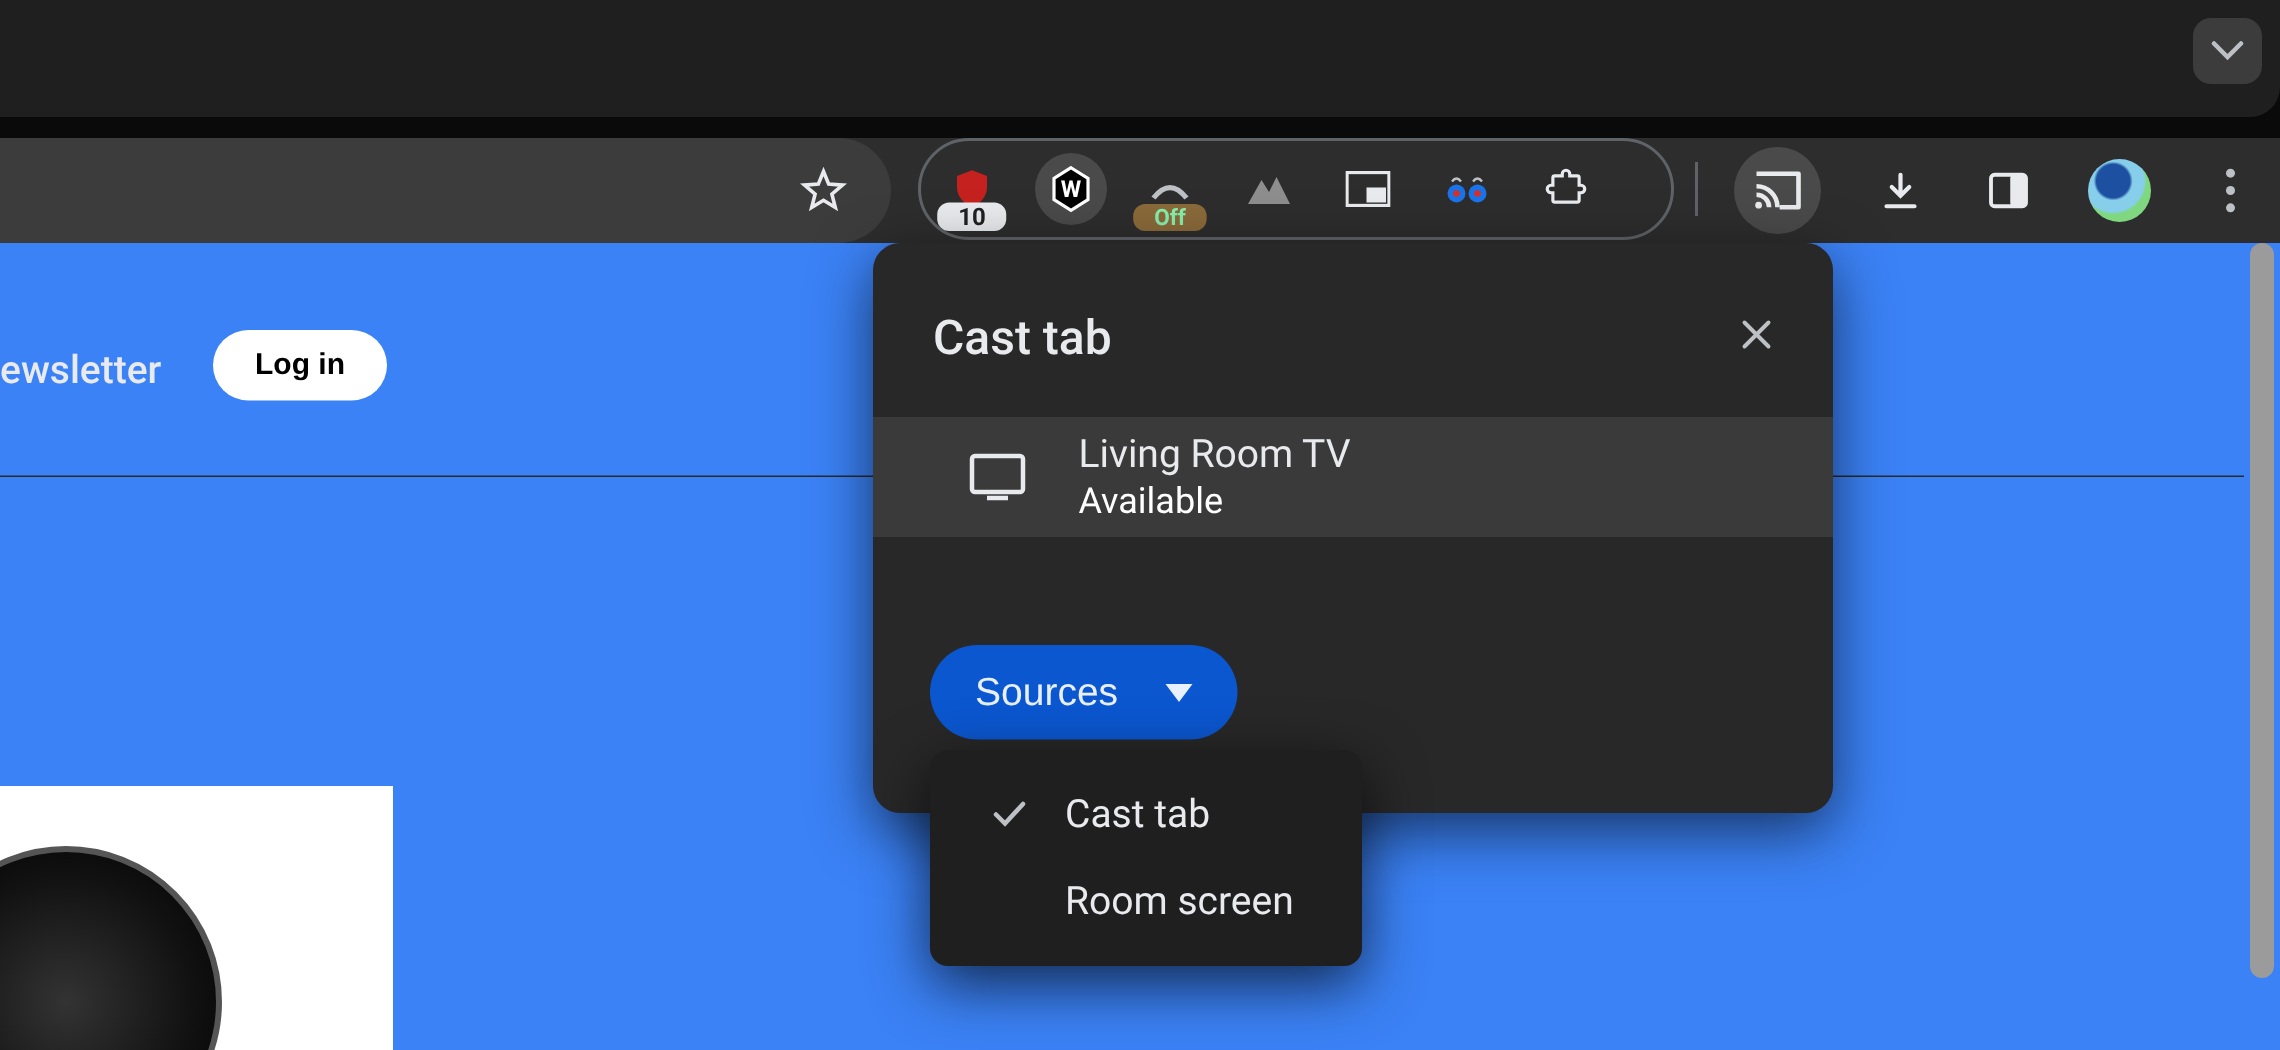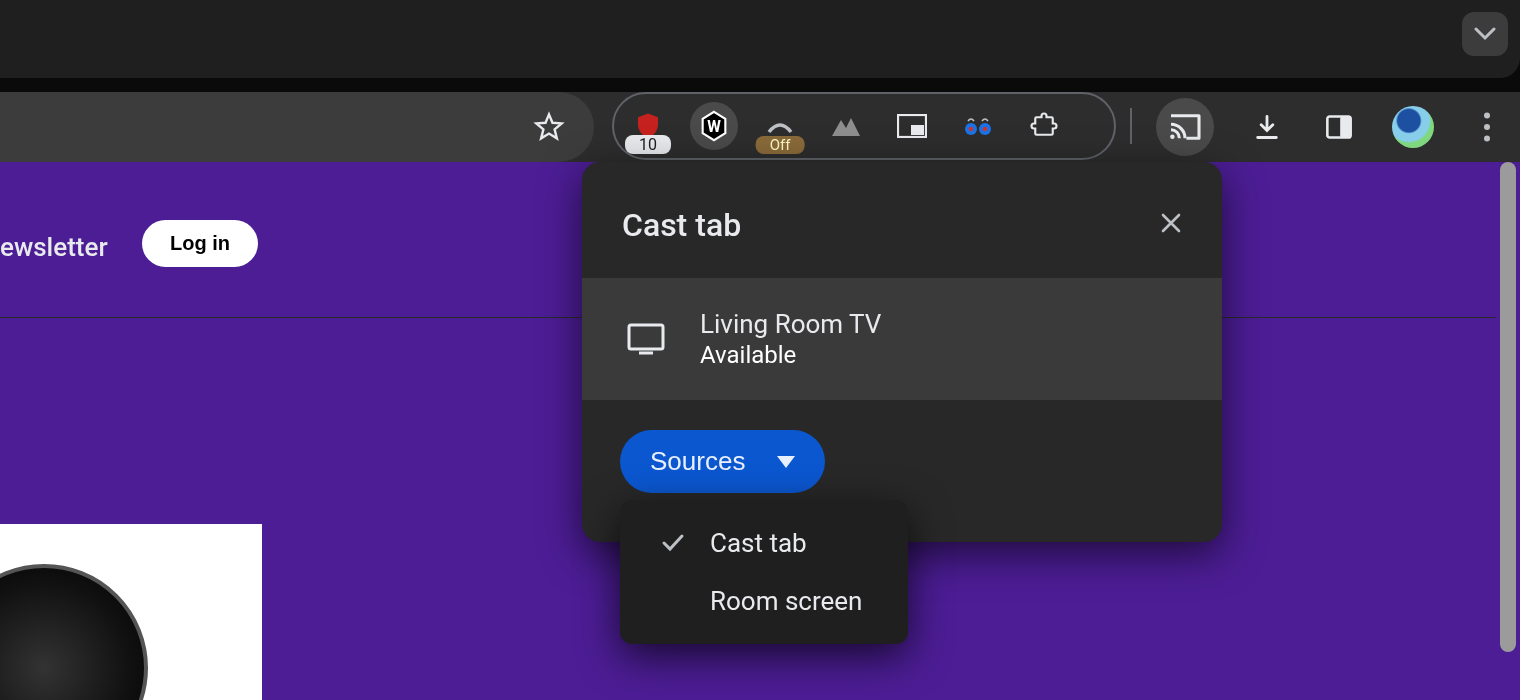--- a/index.html
+++ b/index.html
@@ -40,45 +40,45 @@
   display:flex; align-items:center;
   padding:0 10px; gap:18px;
 }
 .ext-icon{
   width:48px; height:48px; border-radius:50%;
   display:flex; align-items:center; justify-content:center; position:relative;
 }
 .ext-icon.highlighted{background:#4a4a4a;}
 .badge{
   position:absolute; bottom:-4px; left:50%; transform:translateX(-50%);
-  background:#e8eaed; color:#202124; font-size:16px; font-weight:400;
+  background:#e8eaed; color:#202124; font-size:16px; font-weight:700;
   padding:0 14px; border-radius:8px;
 }
-.badge.off{background:#8a6a3a;color:#fef9c3;font-size:15px;}
+.badge.off{background:#8a6a3a;color:#86efac;font-size:15px;}
 .vdiv{
   position:absolute; left:1130px; top:108px; width:2px; height:36px;
   background:#5f6368;
 }
 .tb-icon{
   position:absolute; top:98px;
   width:58px; height:58px; border-radius:50%;
   display:flex; align-items:center; justify-content:center;
 }
 .cast-btn{left:1156px; background:#4a4a4a;}
 .dl-btn{left:1238px;}
 .panel-btn{left:1310px;}
 .avatar-btn{left:1384px;}
 .menu-btn{left:1458px;}
 .avatar-img{
   width:42px;height:42px;border-radius:50%;
   background:radial-gradient(circle at 40% 35%,#1e50a2 0%,#1e50a2 30%,#87ceeb 35%,#87ceeb 55%,#7fd87f 60%);
 }
 .page-area{
   position:absolute; top:162px; left:0; right:0; bottom:0;
-  background:#4c1d95;
+  background:#3b82f6;
   padding-left:40px;
 }
 .page-header{
   position:absolute; top:0; left:0; right:24px; height:156px;
   border-bottom:1px solid #2a2a2a;
   display:flex; align-items:center;
   padding-left:0;
 }
 .newsletter-link{
   color:#e8eaed; font-size:26px; font-weight:500;
@@ -114,24 +114,24 @@
   position:absolute; left:40px; top:44px;
   font-size:32px; font-weight:500; color:#e8eaed;
 }
 .cast-close{
   position:absolute; right:30px; top:40px;
   width:42px; height:42px; border-radius:50%;
   display:flex; align-items:center; justify-content:center;
   color:#bdc1c6; font-size:28px;
 }
 .cast-device{
-  position:absolute; left:0; top:116px; right:0; height:122px;
+  position:absolute; left:0; top:116px; right:0; height:80px;
   background:#3a3a3a;
   display:flex; align-items:center;
-  padding-left:44px; gap:34px;
+  padding-left:63px; gap:34px;
 }
 .tv-icon{display:flex;align-items:center;justify-content:center;}
 .device-info{display:flex;flex-direction:column;gap:2px;}
 .device-name{font-size:26px;color:#e8eaed;}
 .device-status{font-size:24px;color:#ffffff;}
 .sources-btn{
   position:absolute; left:38px; top:268px;
   background:#0b57d0; color:#e8f0fe;
   border:none; border-radius:34px;
   padding:16px 30px;

